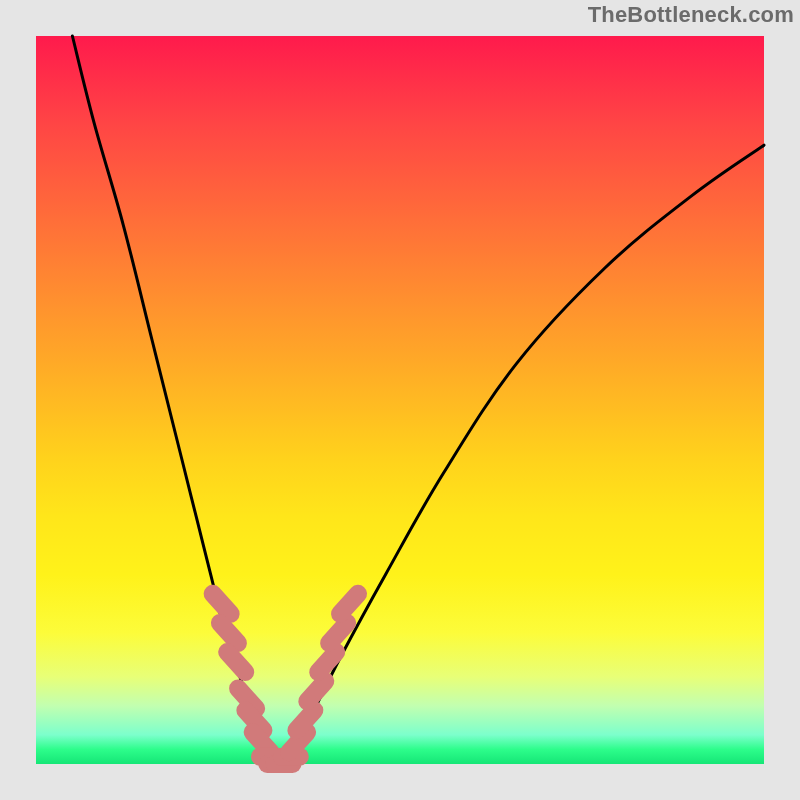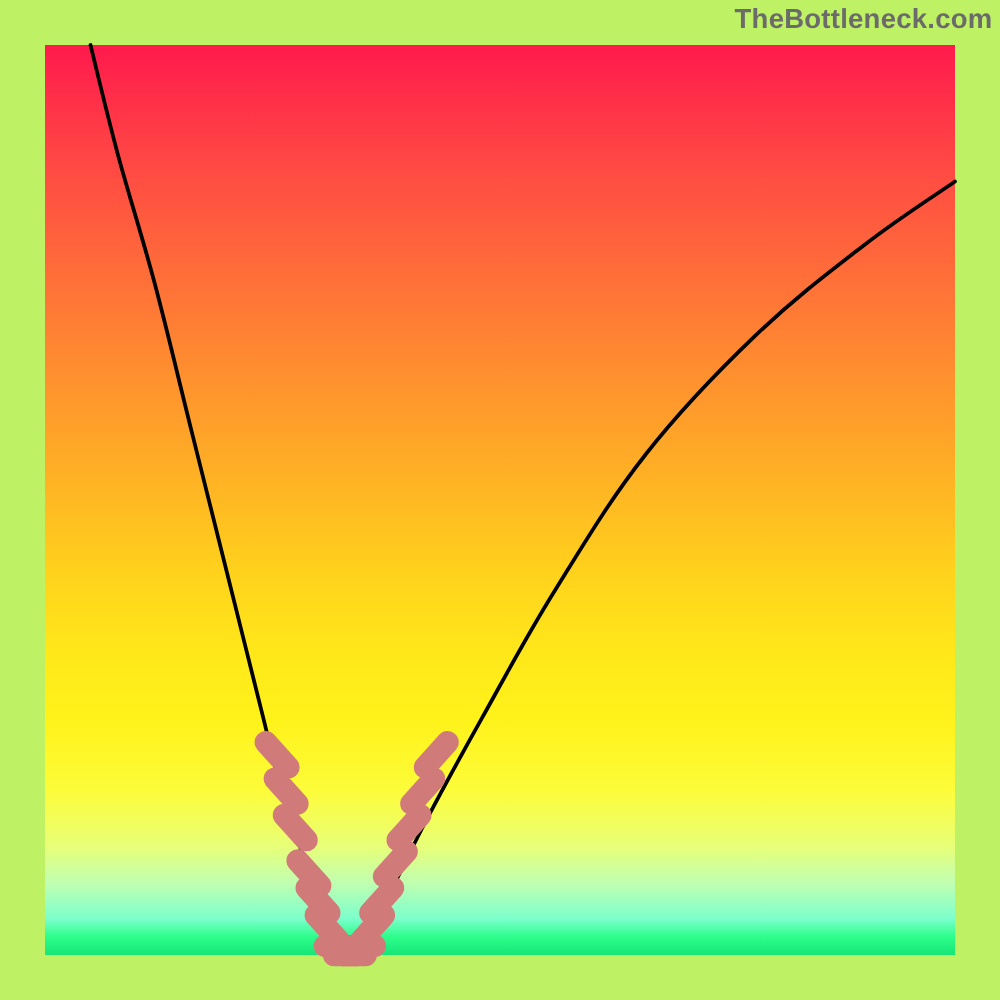--- a/index.html
+++ b/index.html
@@ -7,21 +7,21 @@
     padding: 0;
     width: 800px;
     height: 800px;
     background: #000;
     overflow: hidden;
   }
   .stage {
     position: relative;
     width: 800px;
     height: 800px;
-    background: #bef264;
+    background: #e5e5e5;
   }
   .plot-area {
     position: absolute;
     left: 36px;
     top: 36px;
     width: 728px;
     height: 728px;
     background: linear-gradient(
       to bottom,
       #ff1a4c 0%,

